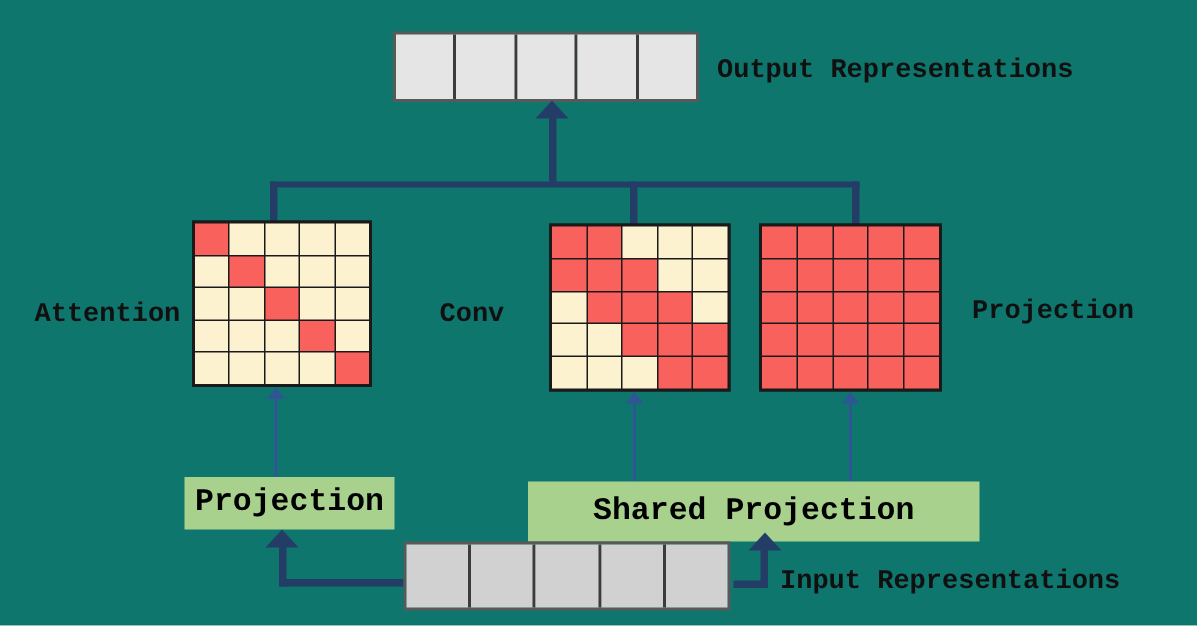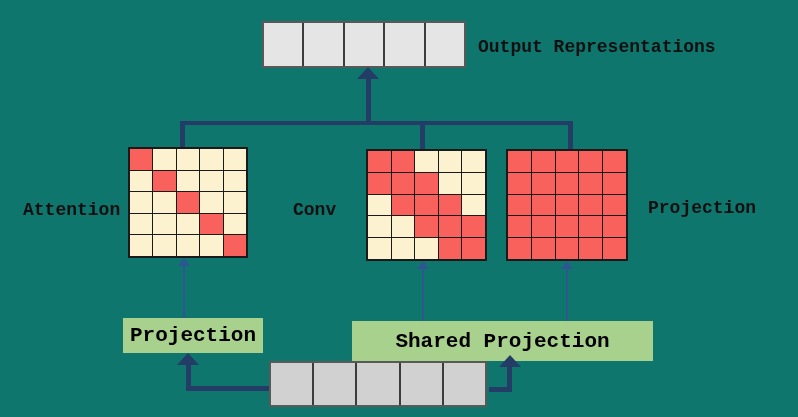--- a/index.html
+++ b/index.html
@@ -162,14 +162,15 @@
   <div class="navy" style="left:507px;top:366px;width:5px;height:26px;"></div>
   <div class="navy" style="left:489px;top:387px;width:23px;height:5px;"></div>
 
   <div class="strip input" style="left:269px;top:361px;width:218px;height:46px;">
       <div class="scell"></div>
       <div class="scell"></div>
       <div class="scell"></div>
       <div class="scell"></div>
       <div class="scell"></div>
     </div>
+  <div class="lbl" style="left:520px;top:378px;">Input Representations</div>
 
 </div>
 
 </body></html>

